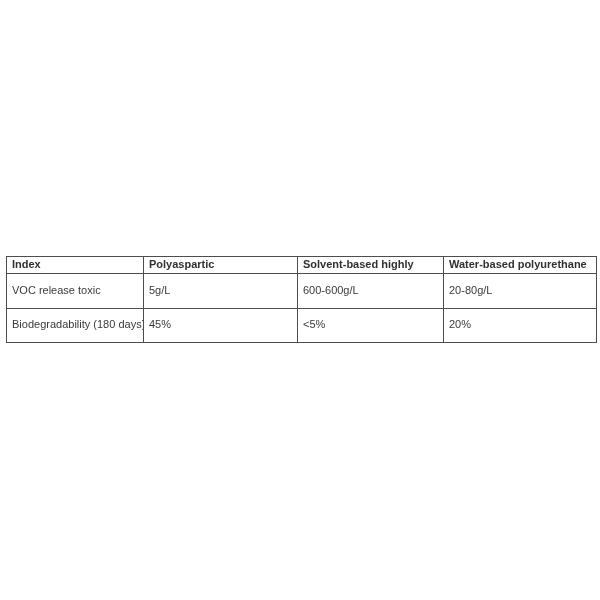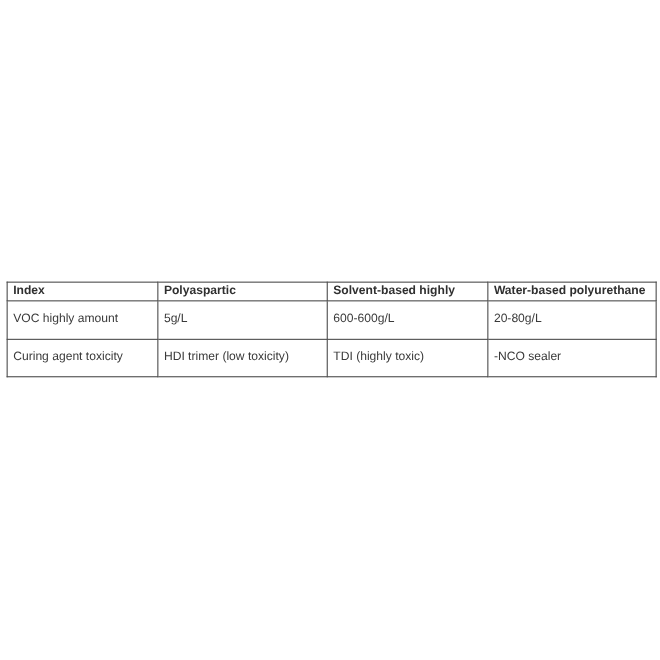--- a/index.html
+++ b/index.html
@@ -65,27 +65,27 @@
       <thead>
         <tr>
           <th>Index</th>
           <th>Polyaspartic</th>
           <th>Solvent-based highly</th>
           <th>Water-based polyurethane</th>
         </tr>
       </thead>
       <tbody>
         <tr>
-          <td>VOC highly amount</td>
+          <td>VOC release toxic</td>
           <td>5g/L</td>
           <td>600-600g/L</td>
           <td>20-80g/L</td>
         </tr>
         <tr>
-          <td>Curing agent toxicity</td>
-          <td>HDI trimer (low toxicity)</td>
-          <td>TDI (highly toxic)</td>
-          <td>-NCO sealer</td>
+          <td>Biodegradability (180 days)</td>
+          <td>45%</td>
+          <td>&lt;5%</td>
+          <td>20%</td>
         </tr>
       </tbody>
     </table>
   </div>
 </div>
 
 </body></html>

